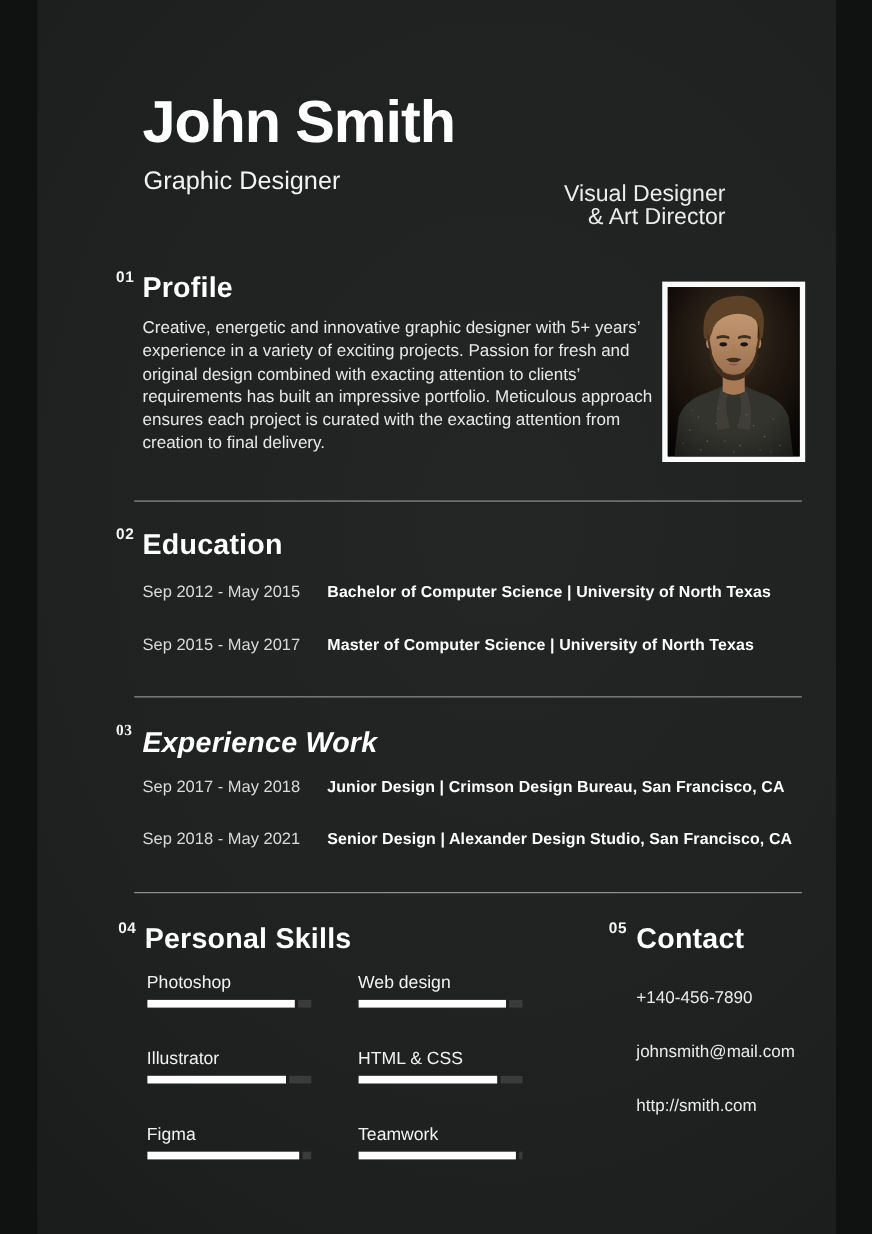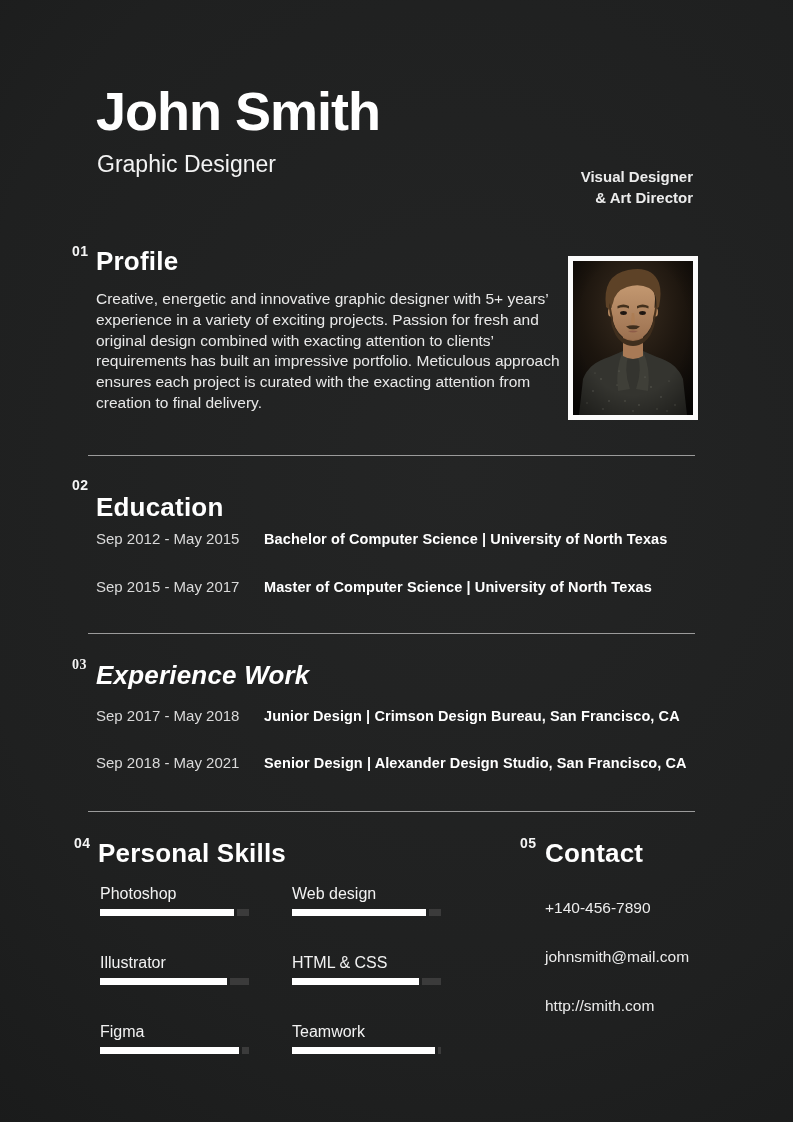--- a/index.html
+++ b/index.html
@@ -1,39 +1,39 @@
 <!DOCTYPE html>
 <html><head>
 <meta charset="utf-8">
 <style>
   * { box-sizing: border-box; margin: 0; padding: 0; }
   html,body { background:#101111; }
   body { font-family: "Liberation Sans", sans-serif; display:flex; justify-content:center; }
 
   .page {
     position: relative;
-    width: 793px; height: 1122px;
+    width: 726px; height: 1122px;
     background: radial-gradient(115% 95% at 58% 42%, #242525 0%, #1f2020 55%, #161717 100%);
     overflow: hidden;
     color: #fff;
     padding-left: 32px;
   }
 
   
   .name {
     position:absolute; left:96px; top:80px;
     font-size:54px; font-weight:700; letter-spacing:-1px; color:#ffffff;
   }
   .job-title {
     position:absolute; left:97px; top:151px;
     font-size:23px; font-weight:400; color:#f3f3f3;
   }
   .tagline {
     position:absolute; right:100px; top:166px;
-    text-align:right; font-size:15px; line-height:21px; color:#ececec; font-weight:700;
+    text-align:right; font-size:21px; line-height:21px; color:#ececec; font-weight:400;
   }
 
   
   .sec-num {
     position:absolute; font-size:14px; font-weight:600; color:#f5f5f5; letter-spacing:.5px;
   }
   .sec-head {
     position:absolute; font-size:26px; font-weight:700; color:#ffffff; letter-spacing:.2px;
   }
 
@@ -154,21 +154,21 @@
       <path d="M39,54 Q40,69 50,77 Q60,83 70,77 Q80,69 81,54 Q83,62 80,68 Q76,80 66,84 Q60,86 54,84 Q44,80 40,68 Q37,62 39,54 Z" fill="#3f2e1d"></path>
       <path d="M53,65.5 Q60,62.8 67,65.5 Q64,68.6 60,68.2 Q56,68.6 53,65.5 Z" fill="#3f2e1d"></path>
       <path d="M55,70 Q60,69 65,70 Q60,73.2 55,70 Z" fill="#8d5c48"></path>
       <rect width="120" height="154" fill="url(#vig)"></rect>
     </svg>
   </div>
 
   <div class="divider div-1"></div>
 
   <div class="sec-num" style="left:72px; top:477px;">02</div>
-  <div class="sec-head" style="left:96px; top:492px;">Education</div>
+  <div class="sec-head" style="left:96px; top:480px;">Education</div>
   <div class="t-row edu-row-0">
     <span class="t-date">Sep 2012 - May 2015</span>
     <span class="t-detail">Bachelor of Computer Science | University of North Texas</span>
   </div>
   <div class="t-row edu-row-1">
     <span class="t-date">Sep 2015 - May 2017</span>
     <span class="t-detail">Master of Computer Science | University of North Texas</span>
   </div>
 
   <div class="divider div-2"></div>

